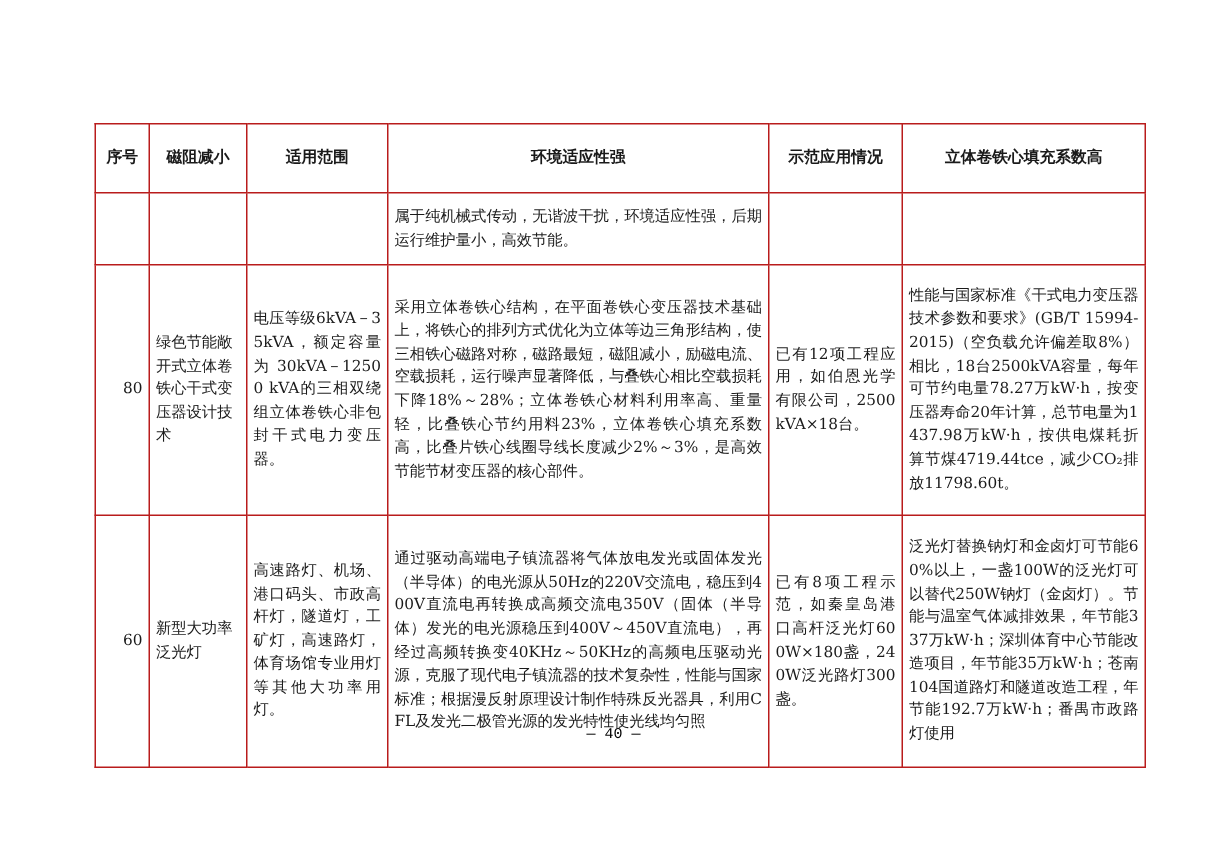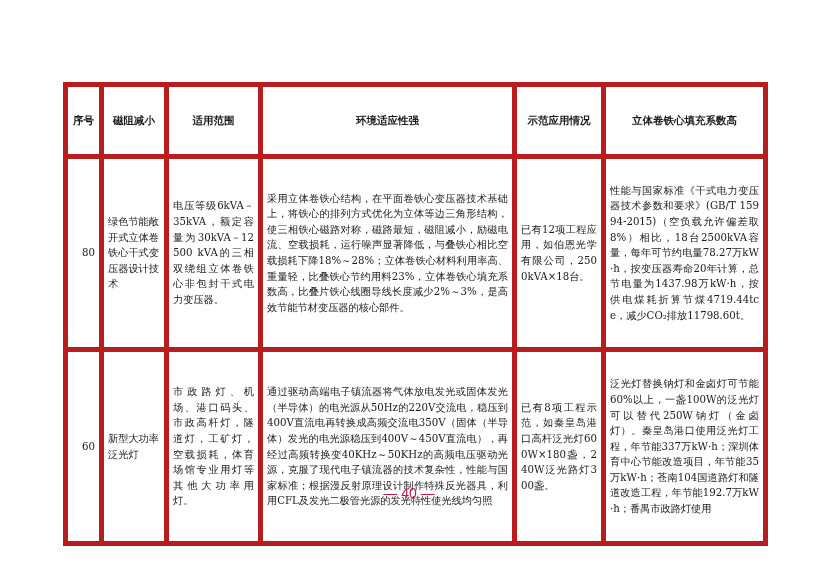--- a/index.html
+++ b/index.html
@@ -1,30 +1,30 @@
 <!DOCTYPE html>
 <html><head>
 <meta charset="utf-8">
 <style>
   html, body { margin:0; padding:0; background:#ffffff; }
   body { width:818px; height:578px; position:relative; overflow:hidden;
          font-family:"DejaVu Serif","Liberation Serif",serif; color:#1a1a1a; }
   table.main { position:absolute; left:63px; top:82px; border-collapse:collapse;
                table-layout:fixed; width:700px; }
-  table.main td, table.main th { border:5px solid #b91c1c; padding:16px 4px; vertical-align:middle;
+  table.main td, table.main th { border:1px solid #b91c1c; padding:5px 4px; vertical-align:middle;
                font-size:10.2px; line-height:15.6px; word-break:break-all;margin-top:28px; }
   table.main th { height:35px; font-weight:bold; font-family:"DejaVu Sans","Liberation Sans",sans-serif;
                font-size:10.5px; text-align:center; }
   td.center { text-align:right; }
   td.just { text-align:justify; text-align-last:left; }
   tr.r-cont td { height:37px; }
   tr.r80 td { height:156px; }
   tr.r81 td { height:157px; }
   .footer { position:absolute; left:0; width:818px; top:485px; text-align:center;
-            font-family:Liberation Sans, sans-serif; font-size:14px; color:#be185d; }
+            font-family:Liberation Mono, monospace; font-size:10px; color:#000000; }
 </style>
 </head>
 <body>
 
 <table class="main">
   <colgroup>
     <col style="width:36px">
     <col style="width:65px">
     <col style="width:94px">
     <col style="width:254px">
@@ -35,32 +35,40 @@
     <tr>
       <th>序号</th>
       <th>磁阻减小</th>
       <th>适用范围</th>
       <th>环境适应性强</th>
       <th>示范应用情况</th>
       <th>立体卷铁心填充系数高</th>
     </tr>
   </thead>
   <tbody>
+    <tr class="r-cont">
+      <td class="center"></td>
+      <td></td>
+      <td></td>
+      <td class="just">属于纯机械式传动，无谐波干扰，环境适应性强，后期运行维护量小，高效节能。</td>
+      <td></td>
+      <td></td>
+    </tr>
     <tr class="r80">
       <td class="center">80</td>
       <td>绿色节能敞开式立体卷铁心干式变压器设计技术</td>
       <td class="just">电压等级6kVA－35kVA，额定容量为30kVA－12500 kVA的三相双绕组立体卷铁心非包封干式电力变压器。</td>
       <td class="just">采用立体卷铁心结构，在平面卷铁心变压器技术基础上，将铁心的排列方式优化为立体等边三角形结构，使三相铁心磁路对称，磁路最短，磁阻减小，励磁电流、空载损耗，运行噪声显著降低，与叠铁心相比空载损耗下降18%～28%；立体卷铁心材料利用率高、重量轻，比叠铁心节约用料23%，立体卷铁心填充系数高，比叠片铁心线圈导线长度减少2%～3%，是高效节能节材变压器的核心部件。</td>
       <td class="just">已有12项工程应用，如伯恩光学有限公司，2500kVA×18台。</td>
       <td class="just">性能与国家标准《干式电力变压器技术参数和要求》(GB/T 15994-2015)（空负载允许偏差取8%）相比，18台2500kVA容量，每年可节约电量78.27万kW·h，按变压器寿命20年计算，总节电量为1437.98万kW·h，按供电煤耗折算节煤4719.44tce，减少CO₂排放11798.60t。</td>
     </tr>
     <tr class="r81">
       <td class="center">60</td>
       <td>新型大功率泛光灯</td>
-      <td class="just">市政路灯、机场、港口码头、市政高杆灯，隧道灯，工矿灯，空载损耗，体育场馆专业用灯等其他大功率用灯。</td>
+      <td class="just">高速路灯、机场、港口码头、市政高杆灯，隧道灯，工矿灯，高速路灯，体育场馆专业用灯等其他大功率用灯。</td>
       <td class="just">通过驱动高端电子镇流器将气体放电发光或固体发光（半导体）的电光源从50Hz的220V交流电，稳压到400V直流电再转换成高频交流电350V（固体（半导体）发光的电光源稳压到400V～450V直流电），再经过高频转换变40KHz～50KHz的高频电压驱动光源，克服了现代电子镇流器的技术复杂性，性能与国家标准；根据漫反射原理设计制作特殊反光器具，利用CFL及发光二极管光源的发光特性使光线均匀照</td>
       <td class="just">已有8项工程示范，如秦皇岛港口高杆泛光灯600W×180盏，240W泛光路灯300盏。</td>
-      <td class="just">泛光灯替换钠灯和金卤灯可节能60%以上，一盏100W的泛光灯可以替代250W钠灯（金卤灯）。秦皇岛港口使用泛光灯工程，年节能337万kW·h；深圳体育中心节能改造项目，年节能35万kW·h；苍南104国道路灯和隧道改造工程，年节能192.7万kW·h；番禺市政路灯使用</td>
+      <td class="just">泛光灯替换钠灯和金卤灯可节能60%以上，一盏100W的泛光灯可以替代250W钠灯（金卤灯）。节能与温室气体减排效果，年节能337万kW·h；深圳体育中心节能改造项目，年节能35万kW·h；苍南104国道路灯和隧道改造工程，年节能192.7万kW·h；番禺市政路灯使用</td>
     </tr>
   </tbody>
 </table>
 
 <div class="footer">— 40 —</div>
 
 </body></html>

